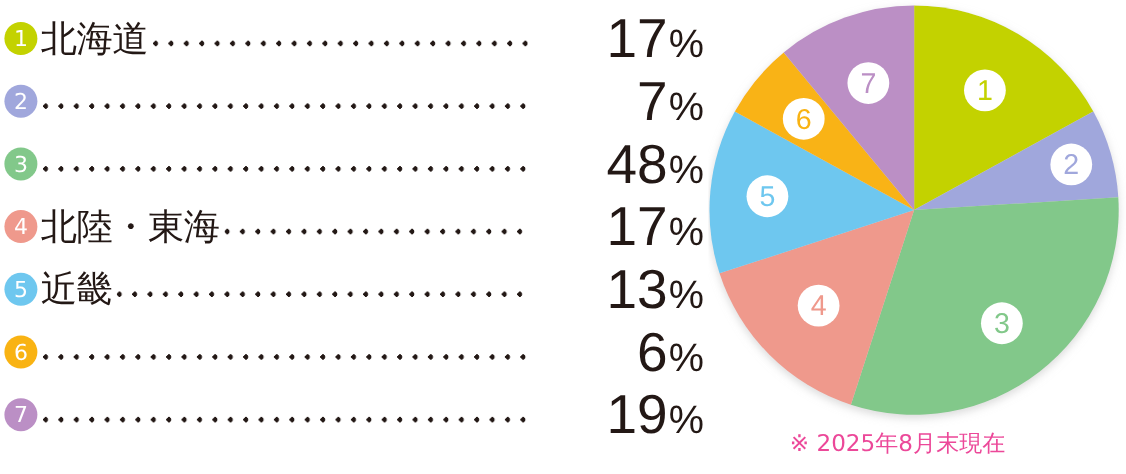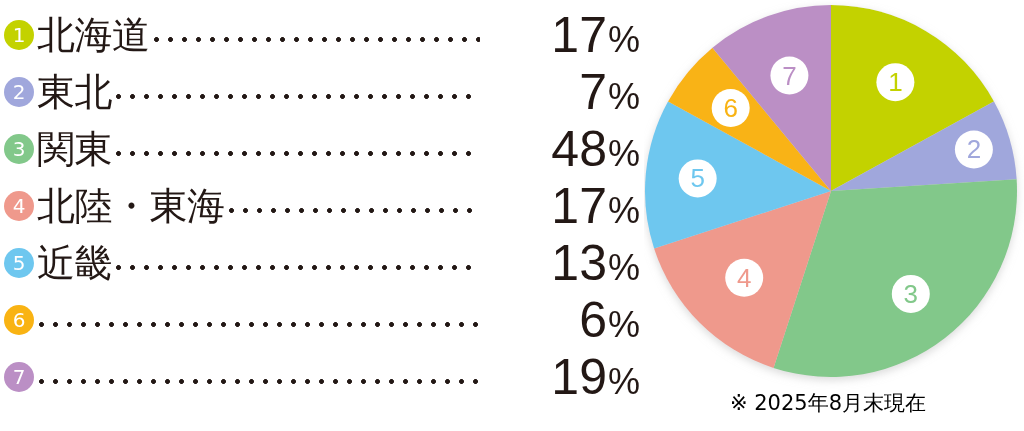--- a/index.html
+++ b/index.html
@@ -53,21 +53,21 @@
     color: #ffffff;
     font-size: 20px;
     line-height: 1;
     font-family: "DejaVu Sans", sans-serif;
     font-weight: 400;
     margin-right: 1px;
   }
 
   .region {
     flex: 0 0 auto;
-    font-size: 38px;
+    font-size: 33px;
     line-height: 1;
     letter-spacing: -0.5px;
     color: #231815;
     white-space: nowrap;
     font-family: "DejaVu Sans", sans-serif;
     font-weight: 400;
     padding-left: 2px;
   }
 
   .leader {
@@ -126,27 +126,27 @@
     position: absolute;
     left: 0;
     top: 0;
   }
   .slice-label {
     font-family: "Liberation Sans", sans-serif;
     font-size: 26px;
   }
   .footnote {
     position: absolute;
-    left: 12px;
+    left: 0;
     top: 393px;
     width: 344px;
     text-align: center;
     font-size: 21px;
     line-height: 1;
-    color: #000000;
+    color: #ec4899;
     font-family: "DejaVu Sans", sans-serif;
     letter-spacing: 0px;
     white-space: nowrap;
   }
 </style>
 </head>
 <body>
 
 <div id="root">
 
@@ -155,30 +155,28 @@
         <div class="badge" style="background: rgb(195, 210, 0);">1</div>
         <div class="region">北海道</div>
         <div class="leader"></div>
         <div class="value">
           <span class="num">17</span>
           <span class="pct">%</span>
         </div>
       </div>
       <div class="legend-row">
         <div class="badge" style="background: rgb(160, 167, 220);">2</div>
-        <div class="region">東北</div>
         <div class="leader"></div>
         <div class="value">
           <span class="num">7</span>
           <span class="pct">%</span>
         </div>
       </div>
       <div class="legend-row">
         <div class="badge" style="background: rgb(130, 200, 138);">3</div>
-        <div class="region">関東</div>
         <div class="leader"></div>
         <div class="value">
           <span class="num">48</span>
           <span class="pct">%</span>
         </div>
       </div>
       <div class="legend-row">
         <div class="badge" style="background: rgb(239, 153, 140);">4</div>
         <div class="region">北陸・東海</div>
         <div class="leader"></div>

